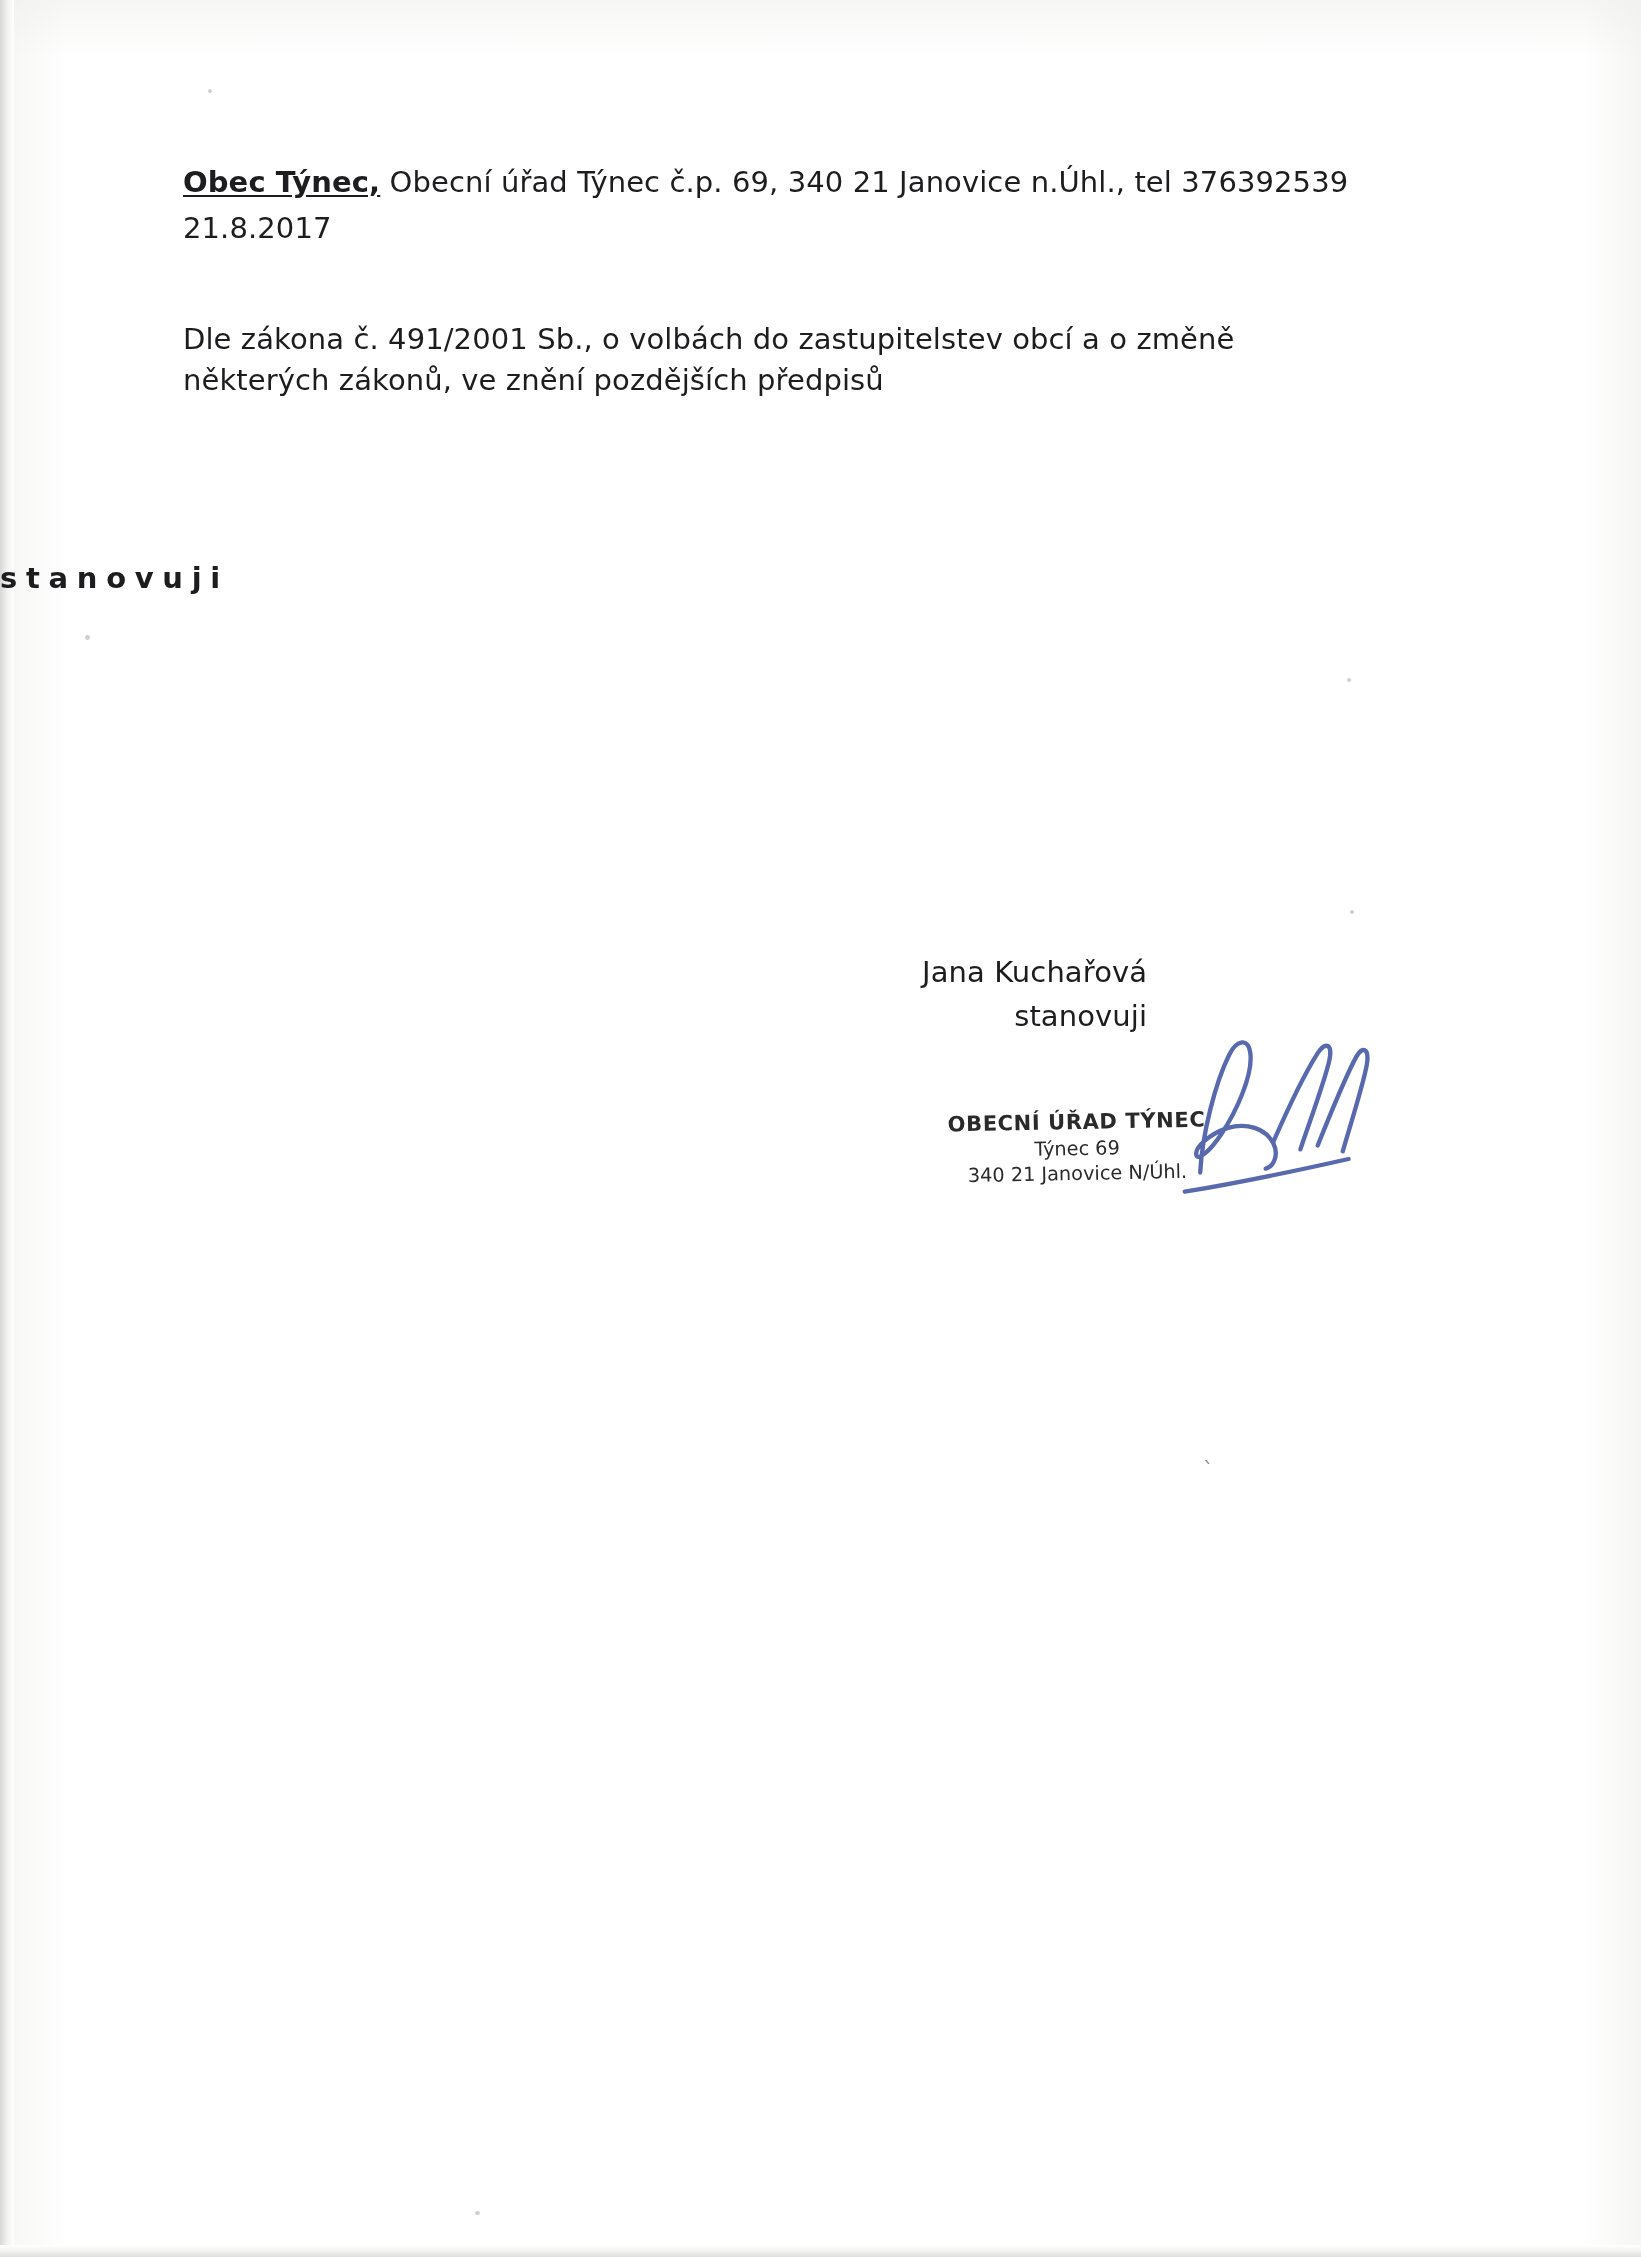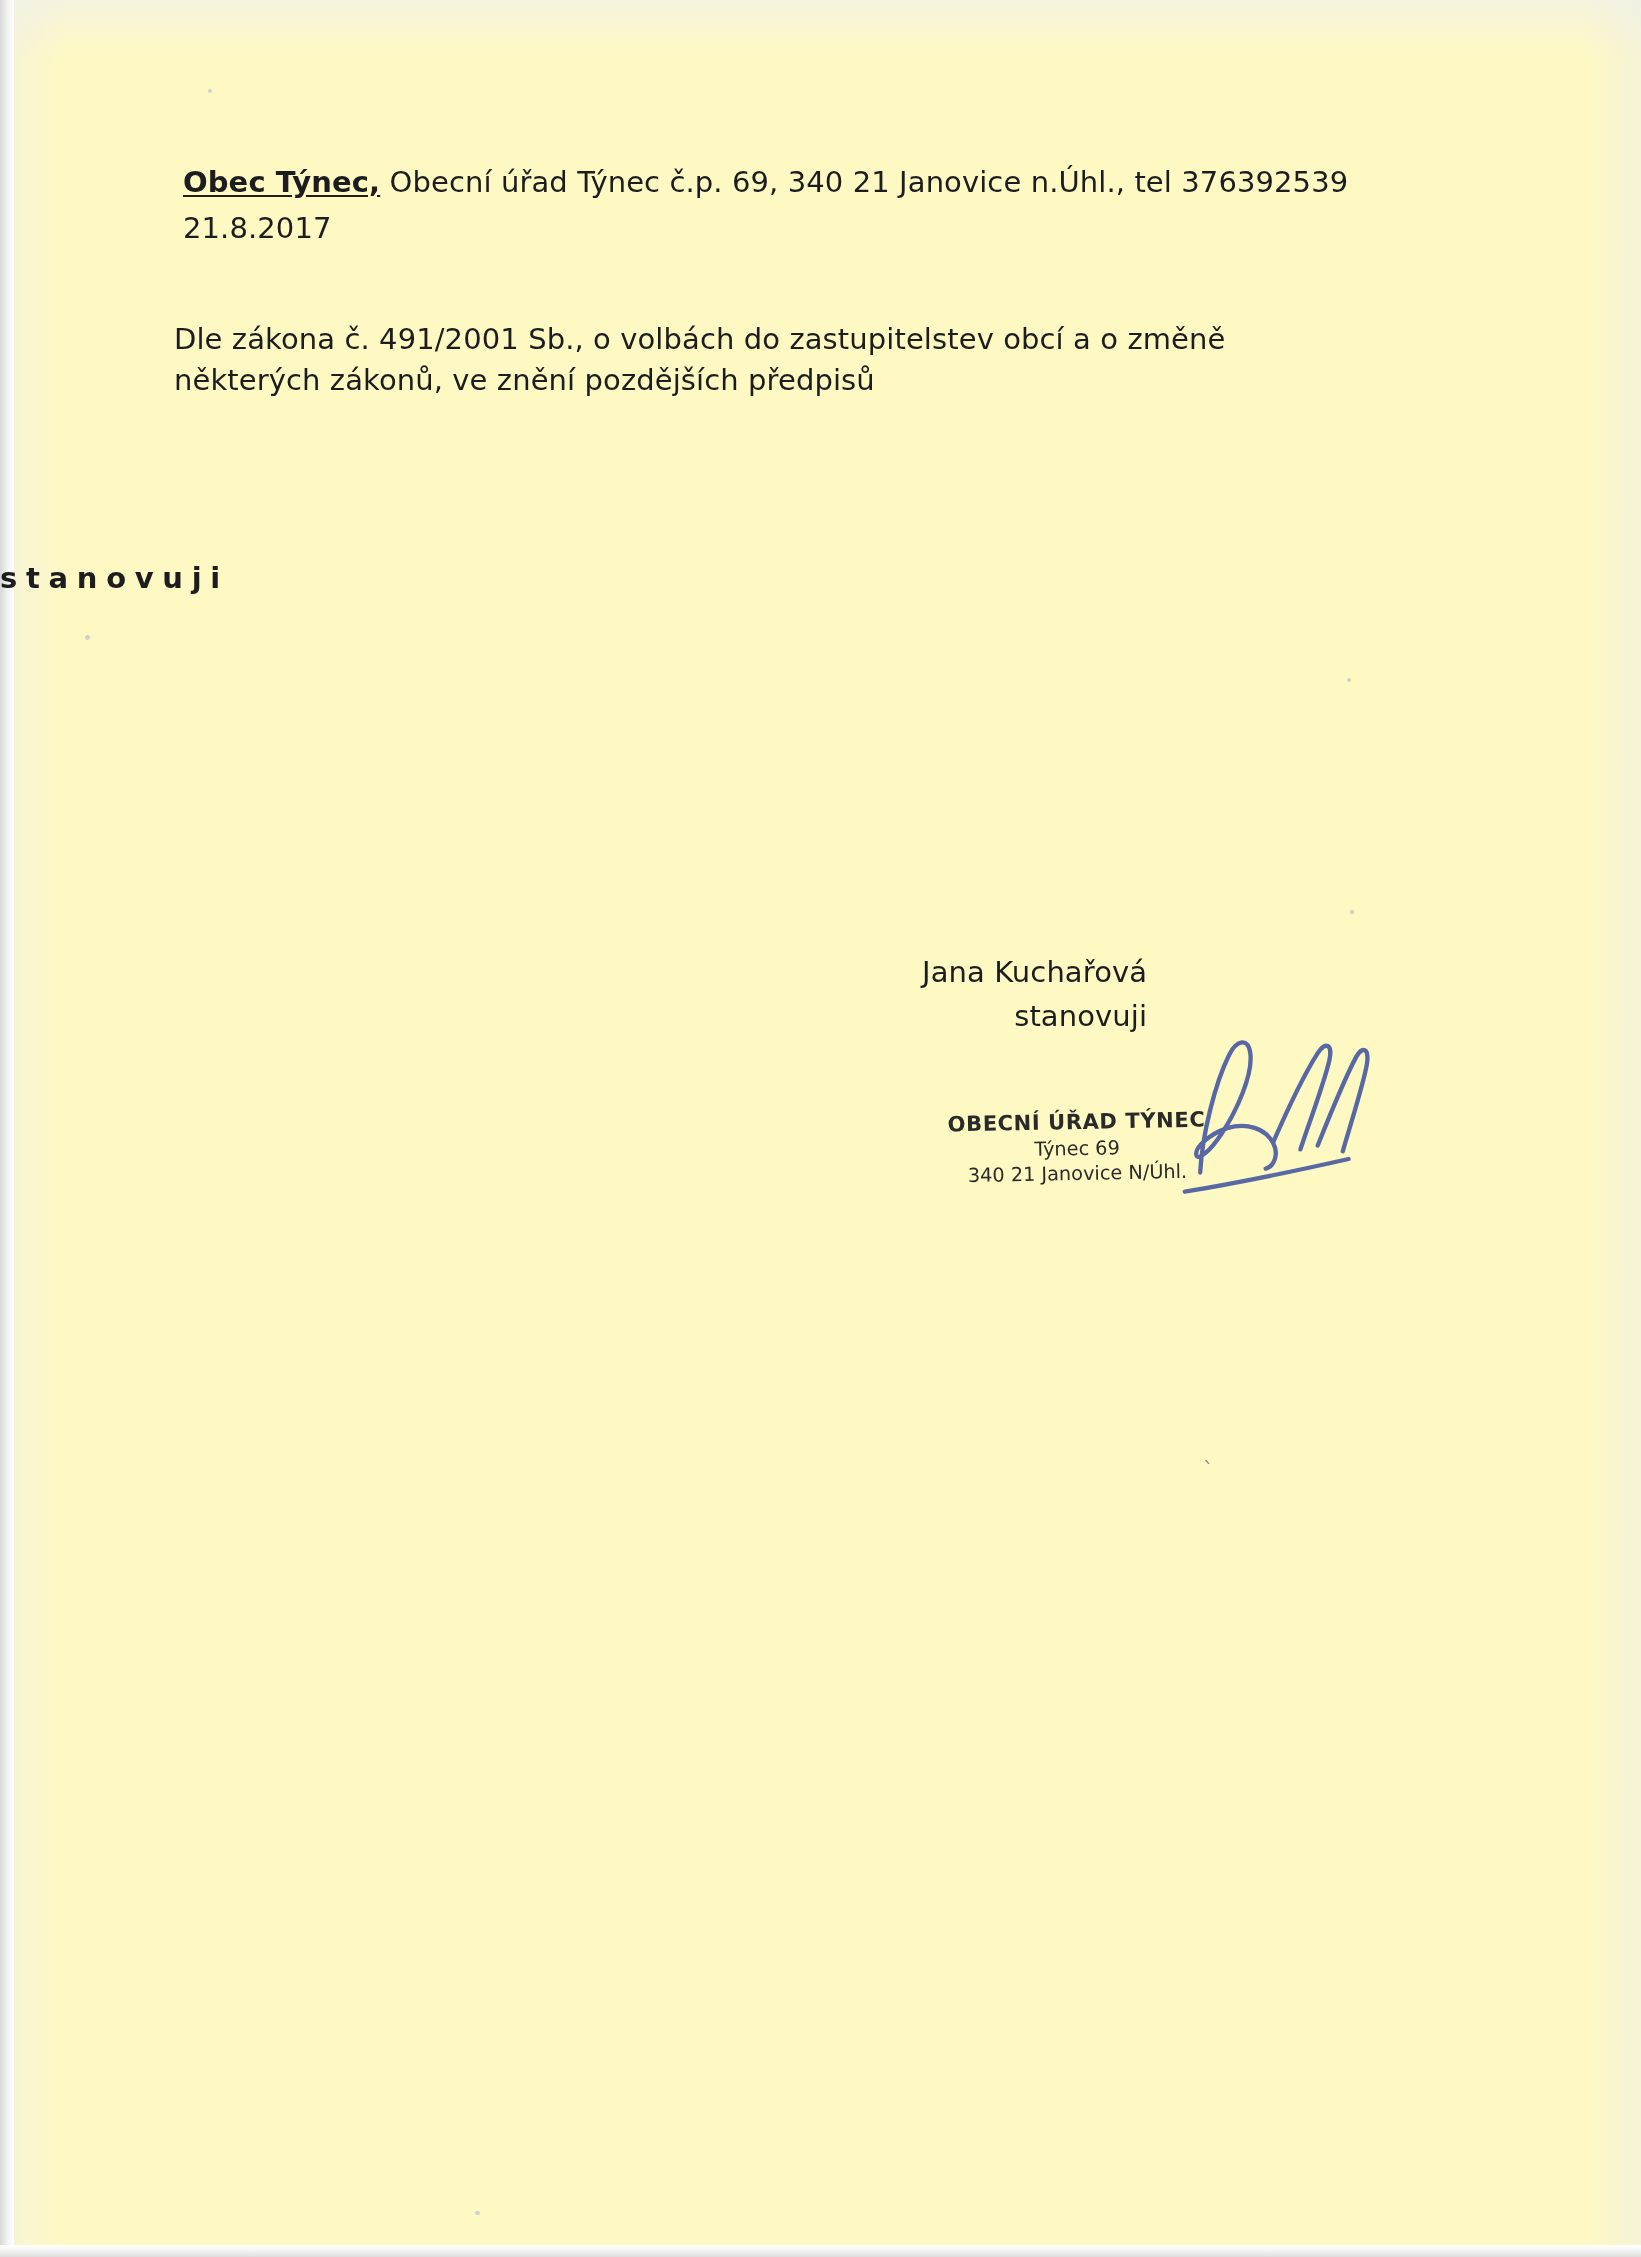--- a/index.html
+++ b/index.html
@@ -7,21 +7,21 @@
     padding: 0;
     background: #8a8a8a;
   }
   body {
     font-family: "DejaVu Sans", sans-serif;
   }
   .page {
     position: relative;
     width: 1641px;
     height: 2257px;
-    background: #fef9c3;
+    background: #ffffff;
     overflow: hidden;
     box-sizing: border-box;
   }
   
   .scan-tint {
     position: absolute;
     inset: 0;
     background:
       linear-gradient(90deg, rgba(238,238,236,0.55) 0px, rgba(255,255,255,0) 68px),
       linear-gradient(270deg, rgba(236,236,234,0.5) 0px, rgba(255,255,255,0) 58px),
@@ -75,21 +75,21 @@
     text-decoration: underline;
     text-underline-offset: 2.9px;
   }
   #header-date {
     left: 183px;
     top: 208px;
     text-align: center;
   }
 
   #law-paragraph {
-    left: 174px;
+    left: 183px;
     top: 319px;
     width: 1197px;
   }
 
   #decree-word {
     left: 0;
     top: 558px;
     width: 1641px;
     font-weight: 700;
     letter-spacing: 8.7px;

